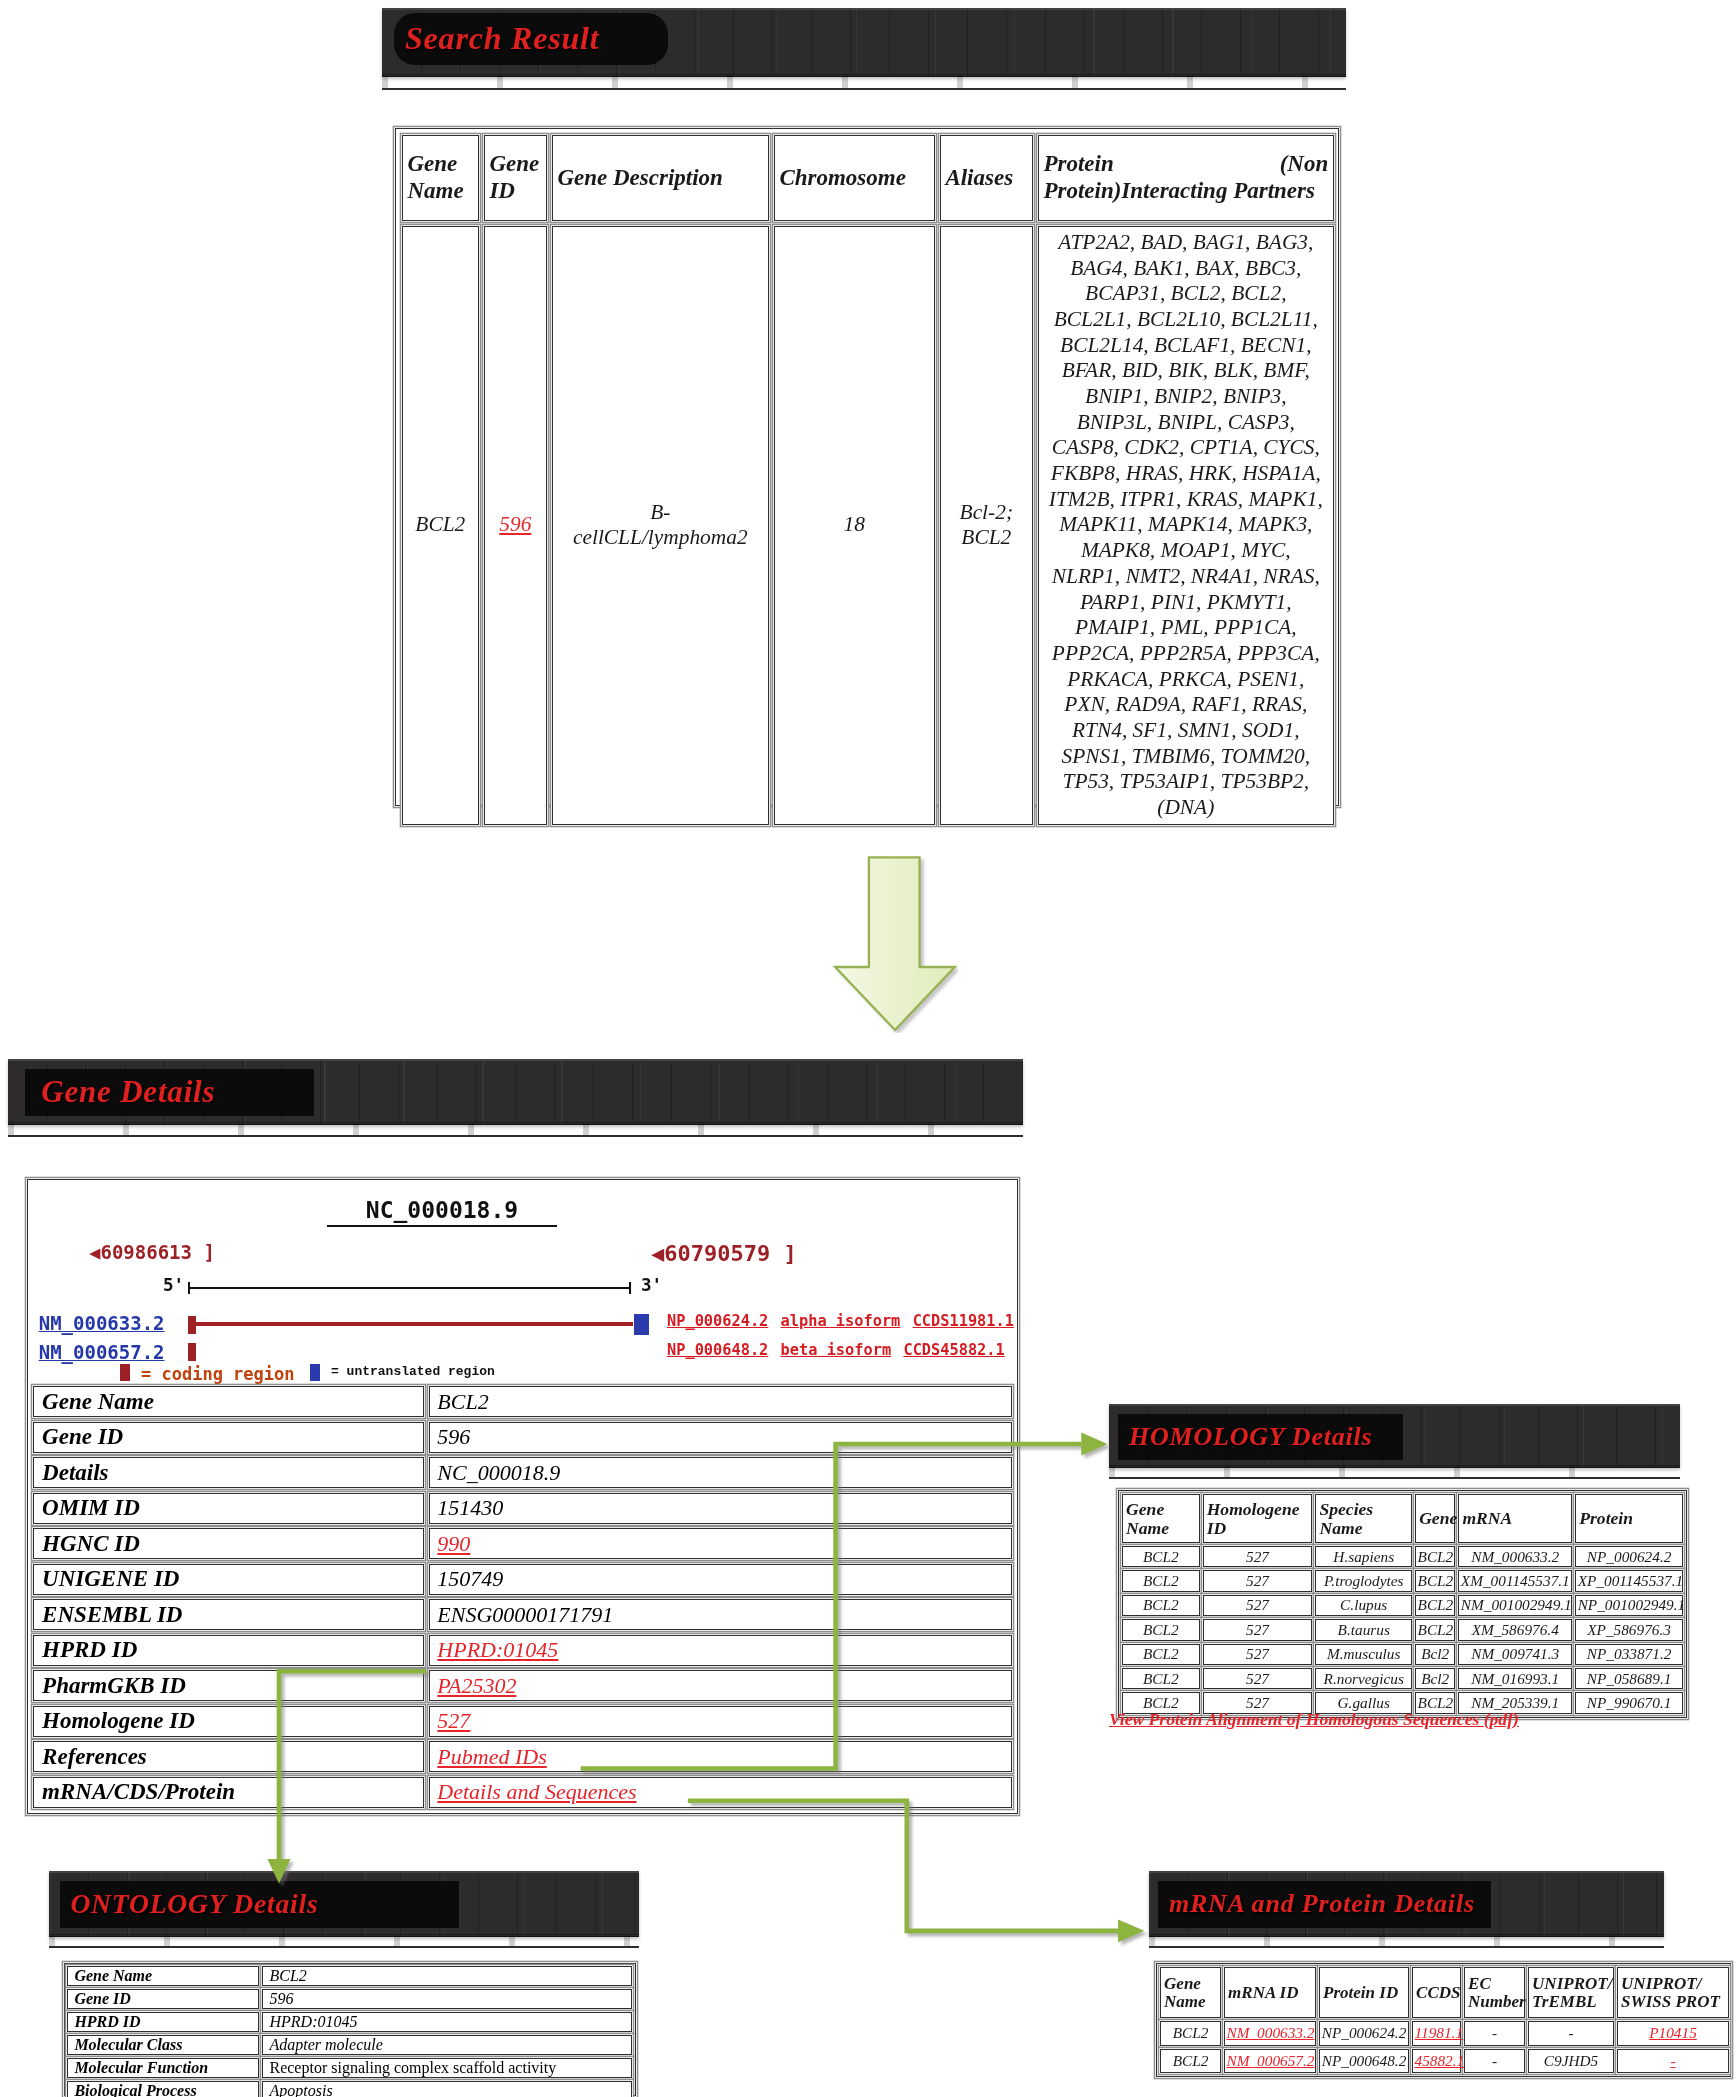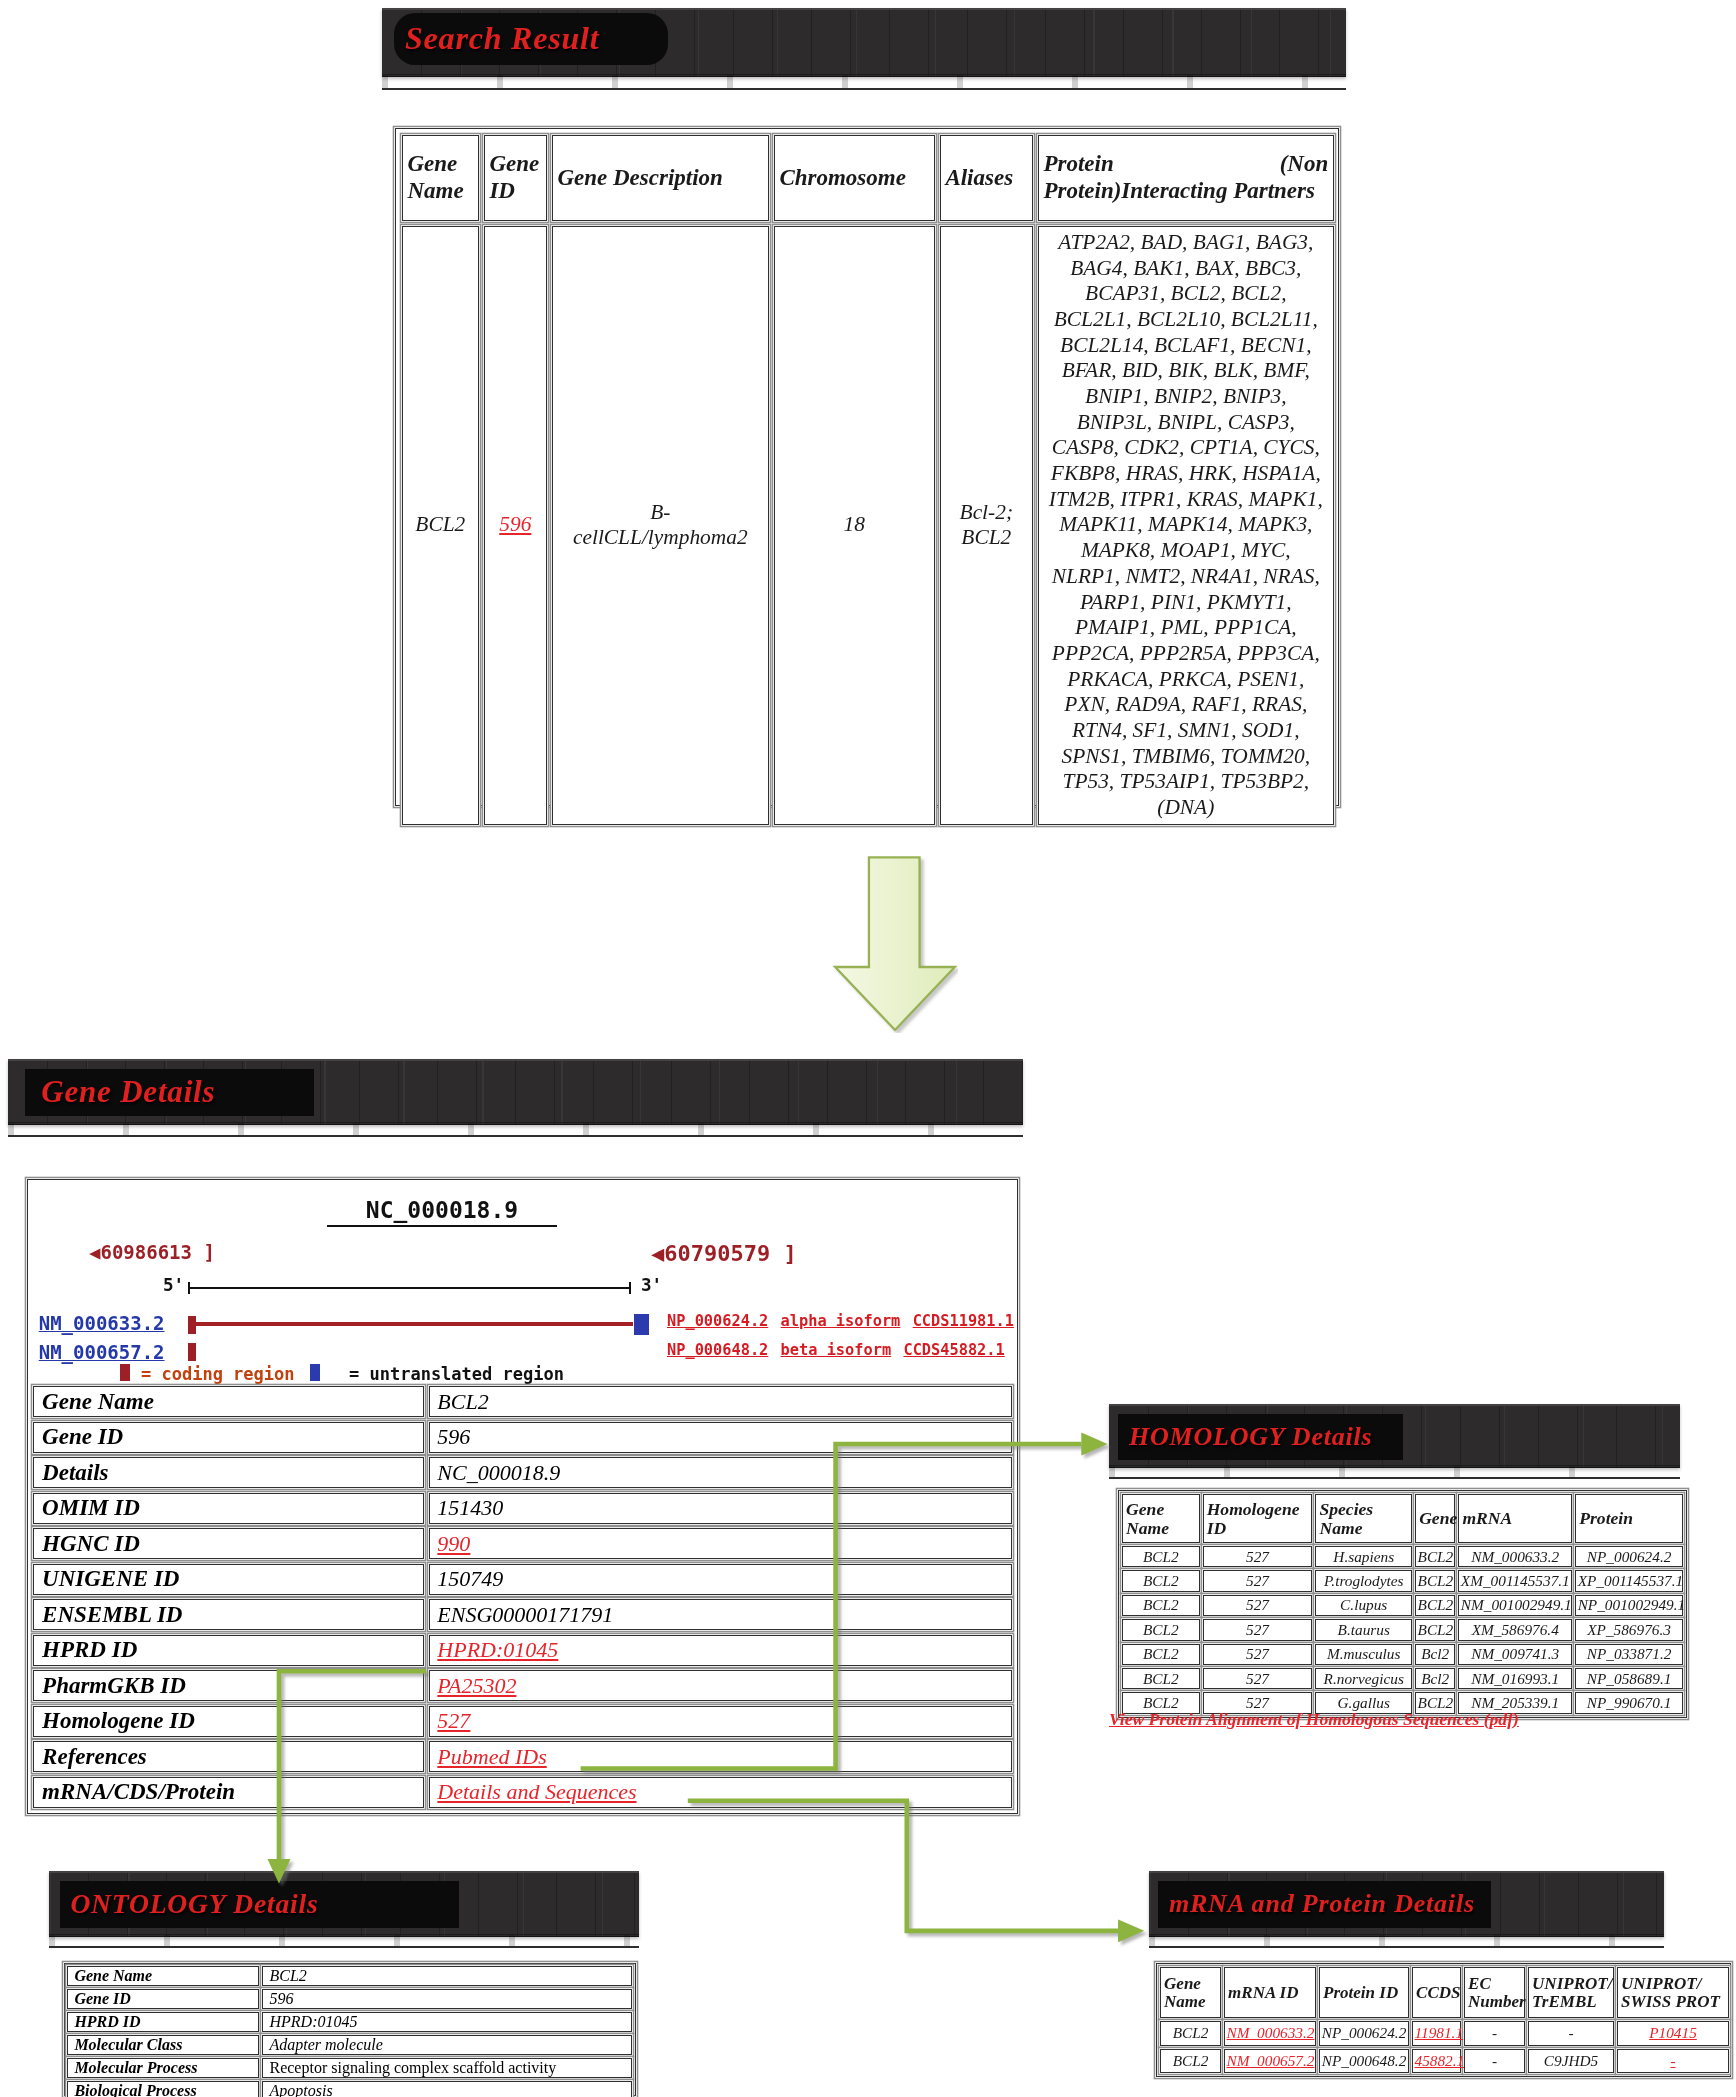--- a/index.html
+++ b/index.html
@@ -152,21 +152,21 @@
       <div style="position:absolute;left:160px;top:163px;width:8.4px;height:18.4px;background:#9c2026;"></div>
       <div style="position:absolute;left:639px;top:161px;display:flex;gap:12.3px;font-size:15.3px;white-space:nowrap;">
         <a class="mono diag-red">NP_000648.2</a>
         <a class="mono diag-red">beta isoform</a>
         <a class="mono diag-red">CCDS45882.1</a>
       </div>
 
       <div style="position:absolute;left:92px;top:184px;width:10px;height:17px;background:#9c2026;"></div>
       <span class="mono" style="position:absolute;left:113px;top:184px;font-size:17px;color:#c2410c;">= coding region</span>
       <div style="position:absolute;left:282px;top:184px;width:10px;height:17px;background:#2b3aad;"></div>
-      <span class="mono" style="position:absolute;left:321px;top:184px;font-size:17px;color:#111;">= untranslated region</span>
+      <span class="mono" style="position:absolute;left:303px;top:184px;font-size:13px;color:#111;font-family:Liberation Mono, monospace;">= untranslated region</span>
     </div>
 
     <div id="gd-fields">
       <div class="frow">
         <div class="fcell flabel db">
             <span>Gene Name</span>
           </div>
         <div class="fcell fvalue db">
             <span>BCL2</span>
           </div>
@@ -384,21 +384,21 @@
     <div class="minirow">
       <div class="minicell db" style="width:184px;flex:none;">
           <span style="font-weight:bold;font-style:italic;font-size:16px;">Molecular Class</span>
         </div>
       <div class="minicell db" style="flex:1;">
           <span style="font-style:italic;font-size:16px;">Adapter molecule</span>
         </div>
     </div>
     <div class="minirow">
       <div class="minicell db" style="width:184px;flex:none;">
-          <span style="font-weight:bold;font-style:italic;font-size:16px;">Molecular Process</span>
+          <span style="font-weight:bold;font-style:italic;font-size:16px;">Molecular Function</span>
         </div>
       <div class="minicell db" style="flex:1;">
           <span style="font-size:16px;">Receptor signaling complex scaffold activity</span>
         </div>
     </div>
     <div class="minirow">
       <div class="minicell db" style="width:184px;flex:none;">
           <span style="font-weight:bold;font-style:italic;font-size:16px;">Biological Process</span>
         </div>
       <div class="minicell db" style="flex:1;">

